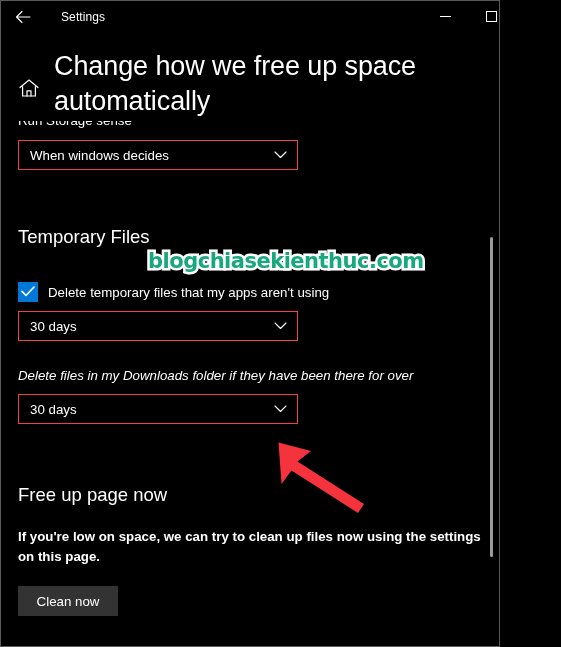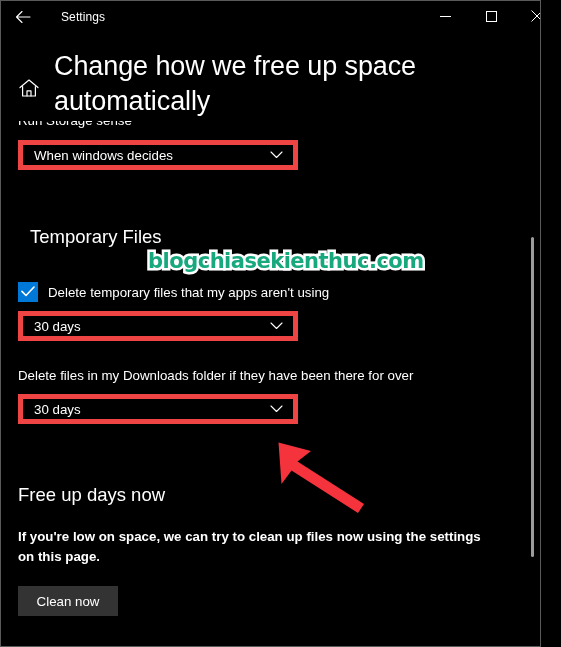--- a/index.html
+++ b/index.html
@@ -9,21 +9,21 @@
     width: 561px;
     height: 647px;
     background: #000000;
     overflow: hidden;
     font-family: "Liberation Sans", sans-serif;
   }
 
   
   #window {
     position: relative;
-    width: 541px;
+    width: 500px;
     height: 647px;
     background: #ffffff;
     border: 1px solid #5a5a5a;
     overflow: hidden;
   }
 
   
   #titlebar {
     position: absolute;
     left: 0; top: 0;
@@ -105,21 +105,21 @@
     color: #ffffff;
     line-height: 18px;
     white-space: nowrap;
   }
 
   
   .combo {
     position: relative;
     width: 280px;
     height: 30px;
-    border: 5px solid #ef4444;
+    border: 1px solid #ef4444;
     background: #000000;
     display: flex;
     align-items: center;
     cursor: pointer;
   }
   .combo-value {
     font-size: 13.3px;
     color: #ffffff;
     margin-left: 11px;
     white-space: nowrap;
@@ -226,21 +226,21 @@
   #annotation-arrow {
     position: absolute;
     left: 265px;
     top: 430px;
     width: 115px;
     height: 85px;
     z-index: 45;
     pointer-events: none;
   }
   .mt-10 { margin-top: 10px; }
-  .mt-44 { margin-top: 44px; margin-left: 12px; }
+  .mt-44 { margin-top: 44px; }
 </style>
 </head>
 <body>
 
 <div id="window">
 
   <div id="titlebar">
     <div id="back-button">
       <span>
         <svg width="16" height="14" viewBox="0 0 16 14" fill="none">
@@ -318,33 +318,33 @@
 
       <div class="combo" style="margin-top:9px;">
         <span class="combo-value">30 days</span>
         <span class="combo-chevron">
           <svg width="13" height="8" viewBox="0 0 13 8" fill="none">
             <path d="M1 1l5.5 5.5L12 1" stroke="#ffffff" stroke-width="1.1" stroke-linecap="round" stroke-linejoin="round"></path>
           </svg>
         </span>
       </div>
 
-      <div class="field-label" style="margin-top:26px;">Delete files in my Downloads folder if they have been there for over</div>
+      <div class="field-label" style="margin-top:26px;font-style:italic;">Delete files in my Downloads folder if they have been there for over</div>
 
       <div class="combo" style="margin-top:9px;">
         <span class="combo-value">30 days</span>
         <span class="combo-chevron">
           <svg width="13" height="8" viewBox="0 0 13 8" fill="none">
             <path d="M1 1l5.5 5.5L12 1" stroke="#ffffff" stroke-width="1.1" stroke-linecap="round" stroke-linejoin="round"></path>
           </svg>
         </span>
       </div>
 
       
-      <div class="section-heading" style="margin-top:59px;">Free up days now</div>
+      <div class="section-heading" style="margin-top:59px;">Free up page now</div>
 
       <div class="body-text" style="margin-top:20px;">If you're low on space, we can try to clean up files now using the settings on this page.</div>
 
       <button id="clean-now-button" style="margin-top:19px;">Clean now</button>
 
     </div>
   </div>
 
   <div id="scrollbar-track"></div>
   <div id="scrollbar-thumb"></div>

